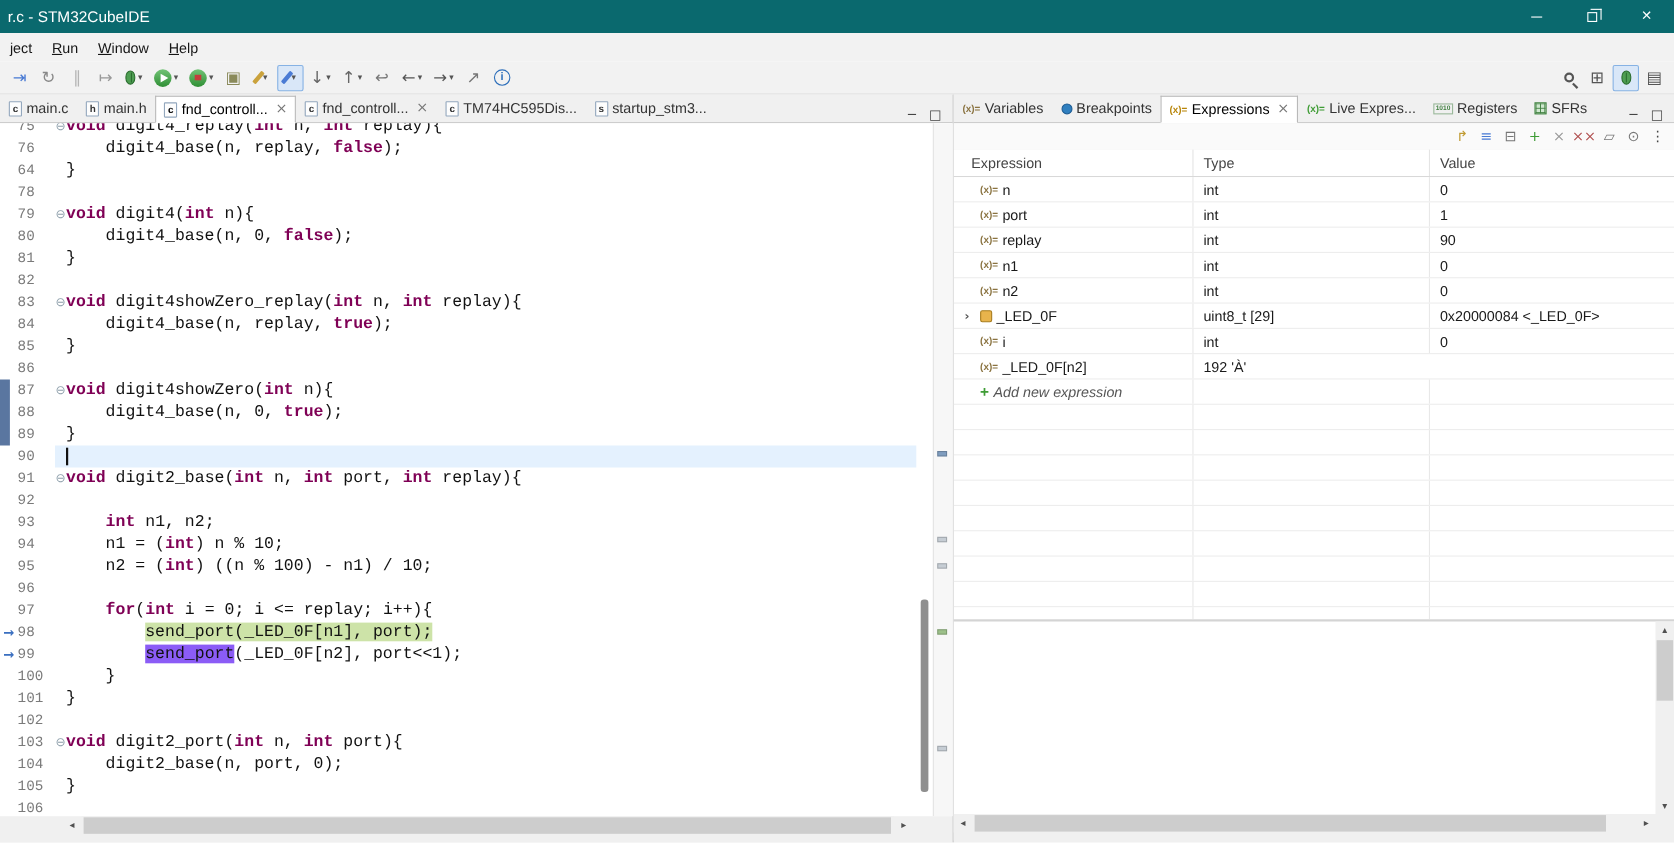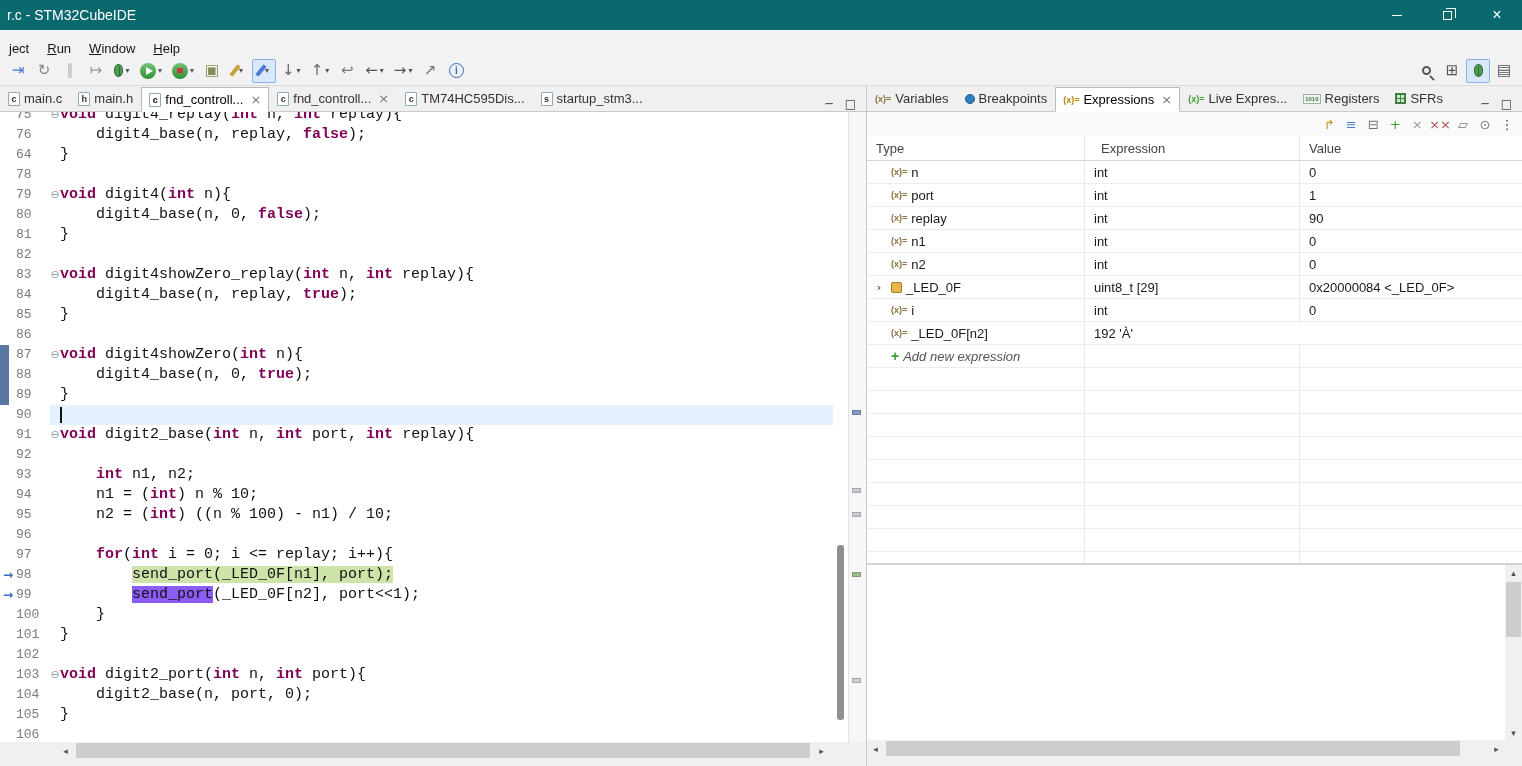--- a/index.html
+++ b/index.html
@@ -10,21 +10,21 @@
   
   .titlebar{height:30px;background:#0a696e;display:flex;align-items:center;color:#fff;flex:0 0 auto}
   .title{padding-left:7px;font-size:14px}
   .wincontrols{margin-left:auto;display:flex;height:100%}
   .wc{width:50px;height:100%;display:flex;align-items:center;justify-content:center;font-size:16px;color:#fff}
   .minbar{width:10px;height:1px;background:#fff;display:inline-block}
   .rsq{width:9px;height:9px;border:1px solid #fff;position:relative;display:inline-block}
   .rsq::before{content:"";position:absolute;top:-4px;left:2px;width:9px;height:9px;border:1px solid #fff;border-left:none;border-bottom:none}
 
   
-  .menubar{height:26px;background:#f2f2f2;display:flex;align-items:flex-end;font-size:13px}
+  .menubar{height:26px;background:#f2f2f2;display:flex;align-items:center;font-size:13px}
   .mitem{padding:0 9px;display:flex;align-items:center;color:#151515}
   .mitem u{text-decoration:underline}
 
   
   .toolbar{height:30px;background:#f2f2f2;border-bottom:1px solid #dcdcdc;display:flex;align-items:center;padding:0 5px}
   .tbgroup{display:flex;align-items:center}
   #tbright{margin-left:auto}
   .tbtn{height:24px;min-width:24px;padding:0 3px;display:inline-flex;align-items:center;justify-content:center;margin:0 1px;border:1px solid transparent;border-radius:2px}
   .tbtn.act{background:#d9e7f8;border-color:#86b2e4}
   .glyph,.dd,.ptbtn,.harrow,.varrow,.fold,.expander,.tclose,.vbtn{font-family:"DejaVu Sans",sans-serif;font-style:normal}
@@ -606,22 +606,22 @@
             <i class="glyph" style="color: rgb(119, 119, 119); font-size: 13px;">▱</i>
           </span>
           <span class="ptbtn">
             <i class="glyph" style="color: rgb(119, 119, 119); font-size: 13px;">⊙</i>
           </span>
           <span class="ptbtn">
             <i class="glyph" style="color: rgb(68, 68, 68); font-size: 13px;">⋮</i>
           </span>
         </div>
       <div class="thead" id="thead">
+          <div class="th first">Expression</div>
           <div class="th">Type</div>
-          <div class="th first">Expression</div>
           <div class="th">Value</div>
         </div>
       <div class="tbody" id="tbody">
           <div class="trow">
             <div class="td expr">
               <span class="expander"></span>
               <span class="vicon">(x)=</span>
               <span class="ename">n</span>
             </div>
             <div class="td">int</div>

